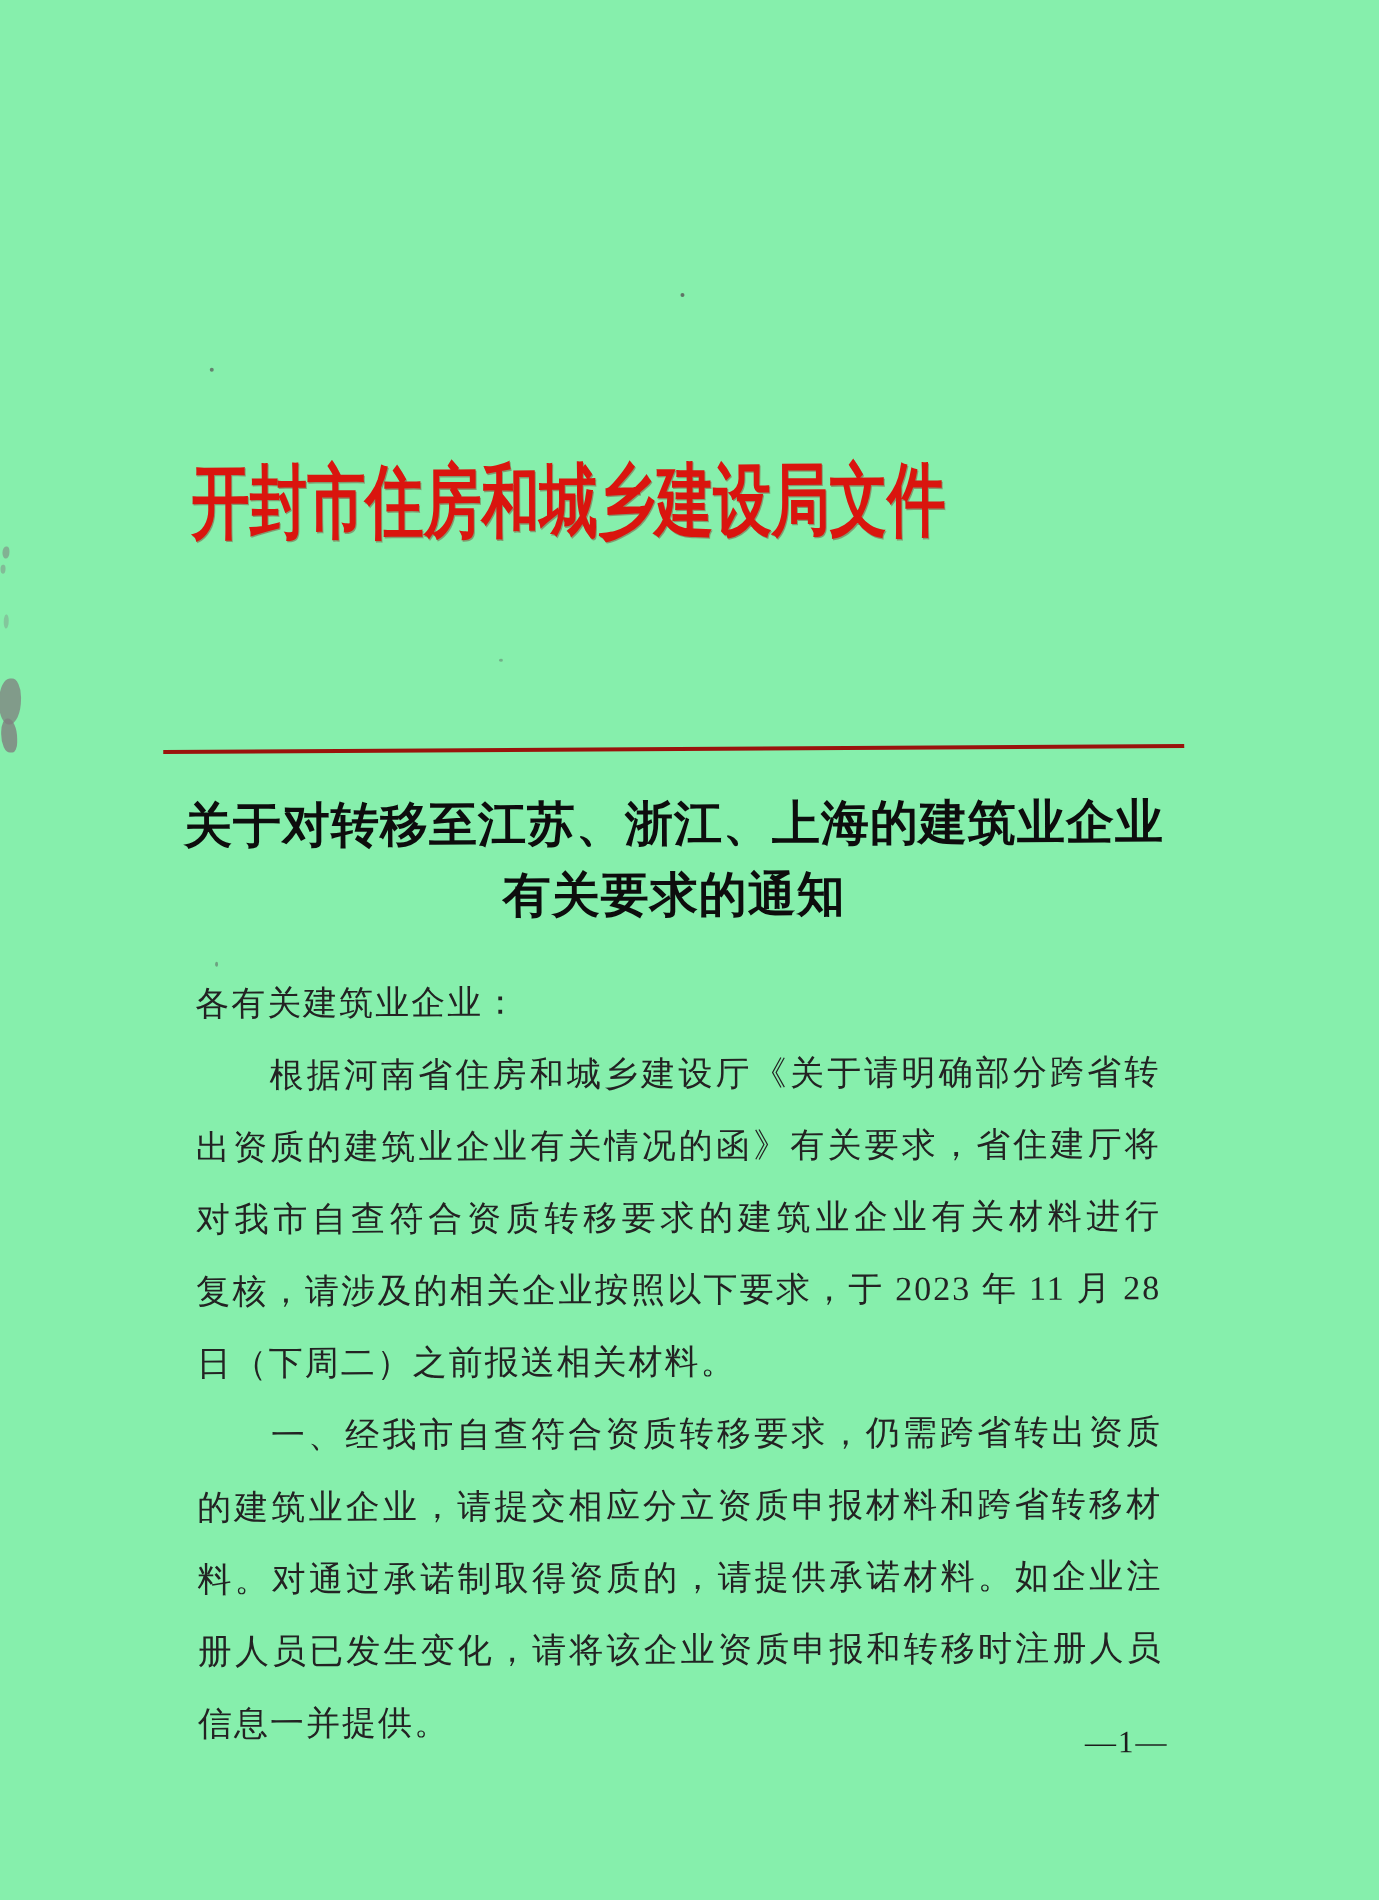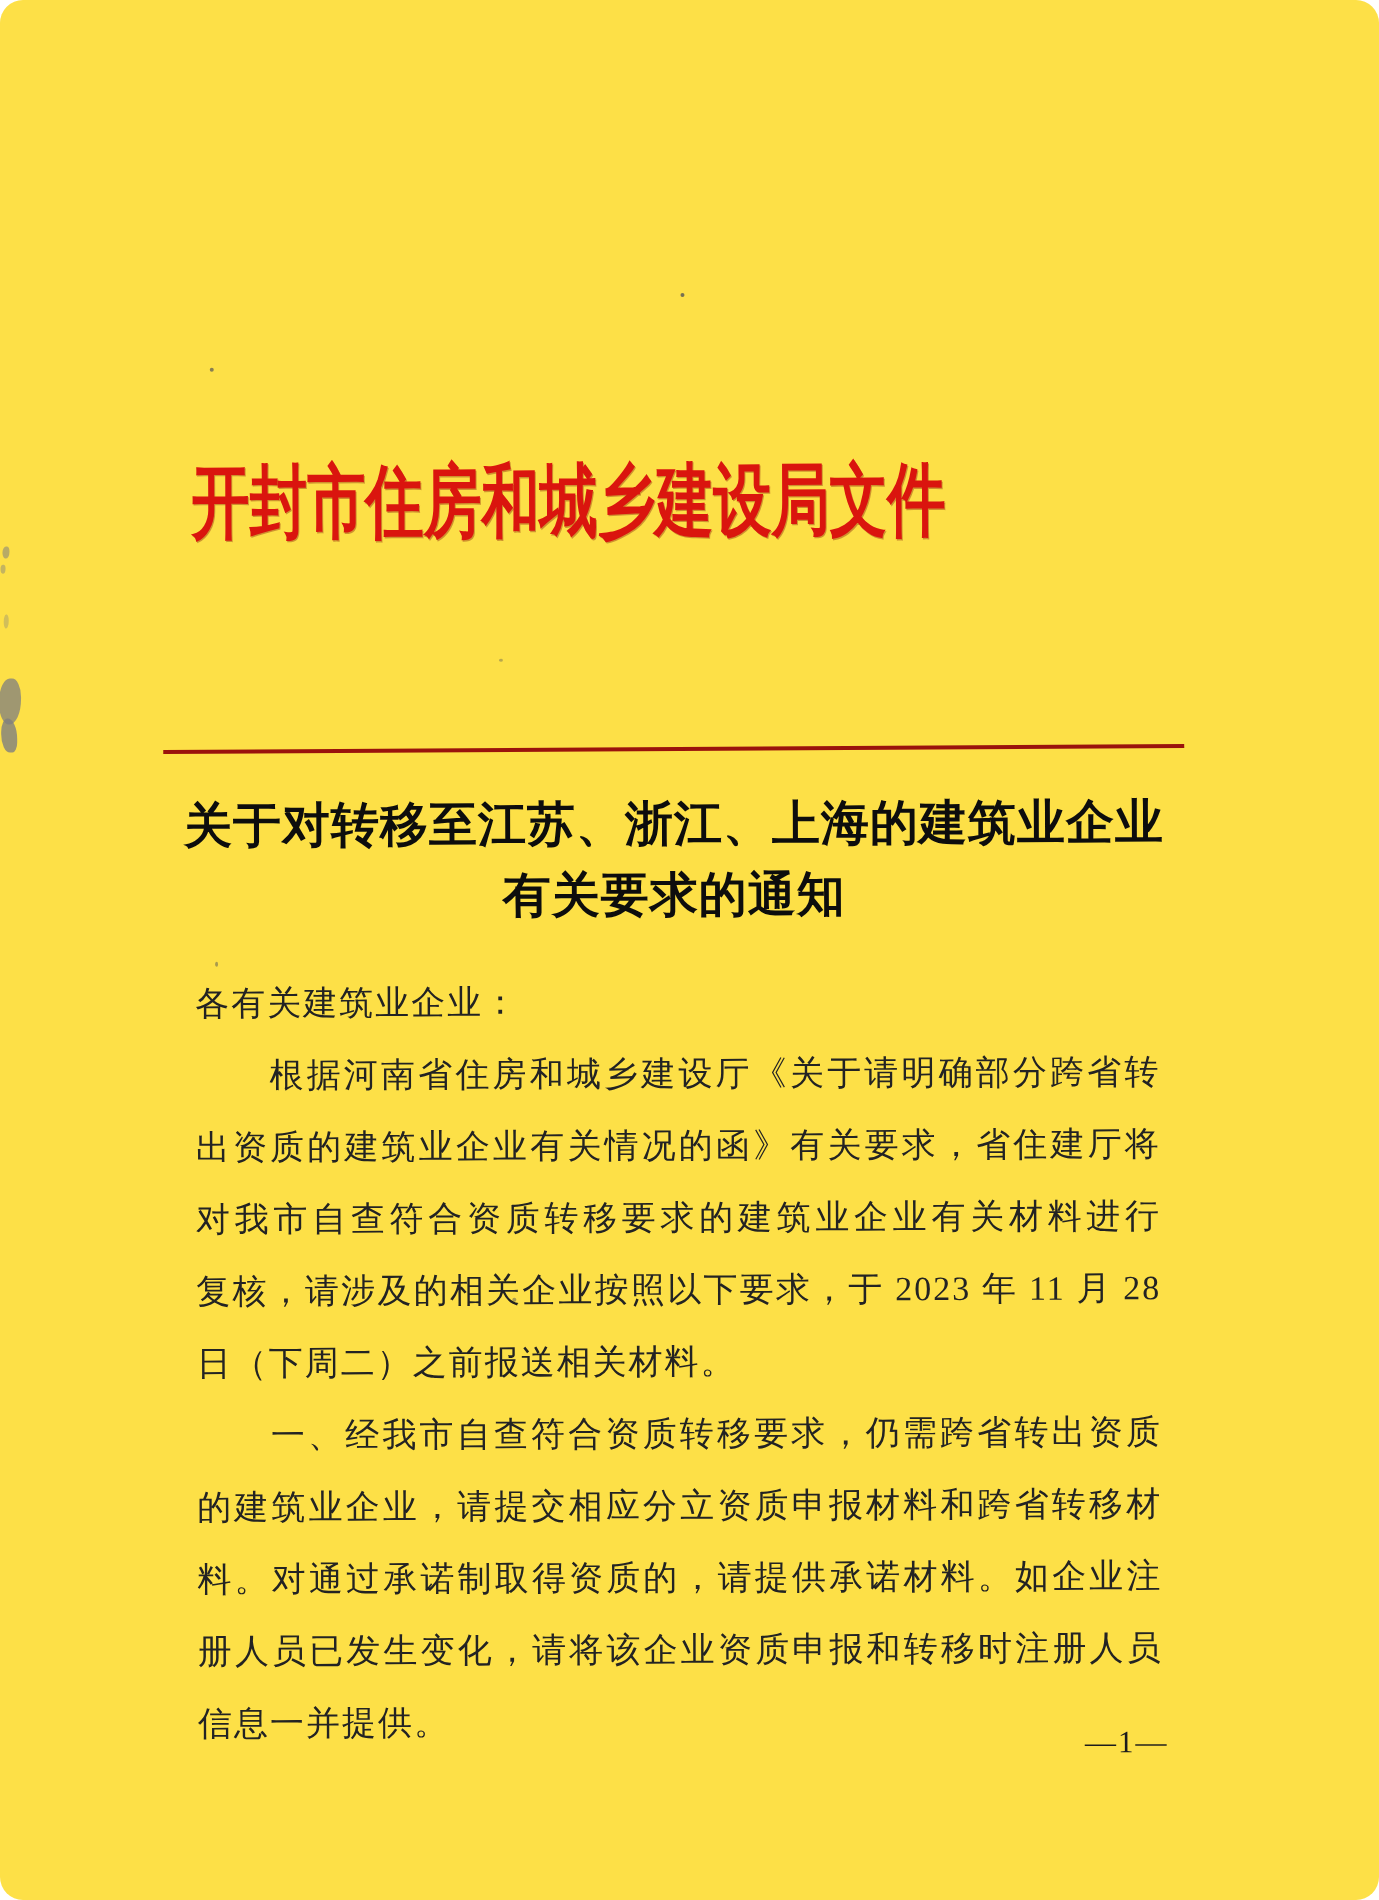--- a/index.html
+++ b/index.html
@@ -4,24 +4,23 @@
 <style>
   html, body {
     margin: 0;
     padding: 0;
     background: #ffffff;
   }
   .page {
     position: relative;
     width: 1379px;
     height: 1900px;
-    background: #fde047;
+    background: #86efac;
     overflow: hidden;
     font-family: "Liberation Serif", "DejaVu Serif", serif;
-    border-radius: 23px;
   }
   .skew-wrap {
     position: absolute;
     inset: 0;
     transform: rotate(-0.22deg);
     transform-origin: 50% 50%;
   }
   
   .org-title {
     position: absolute;

